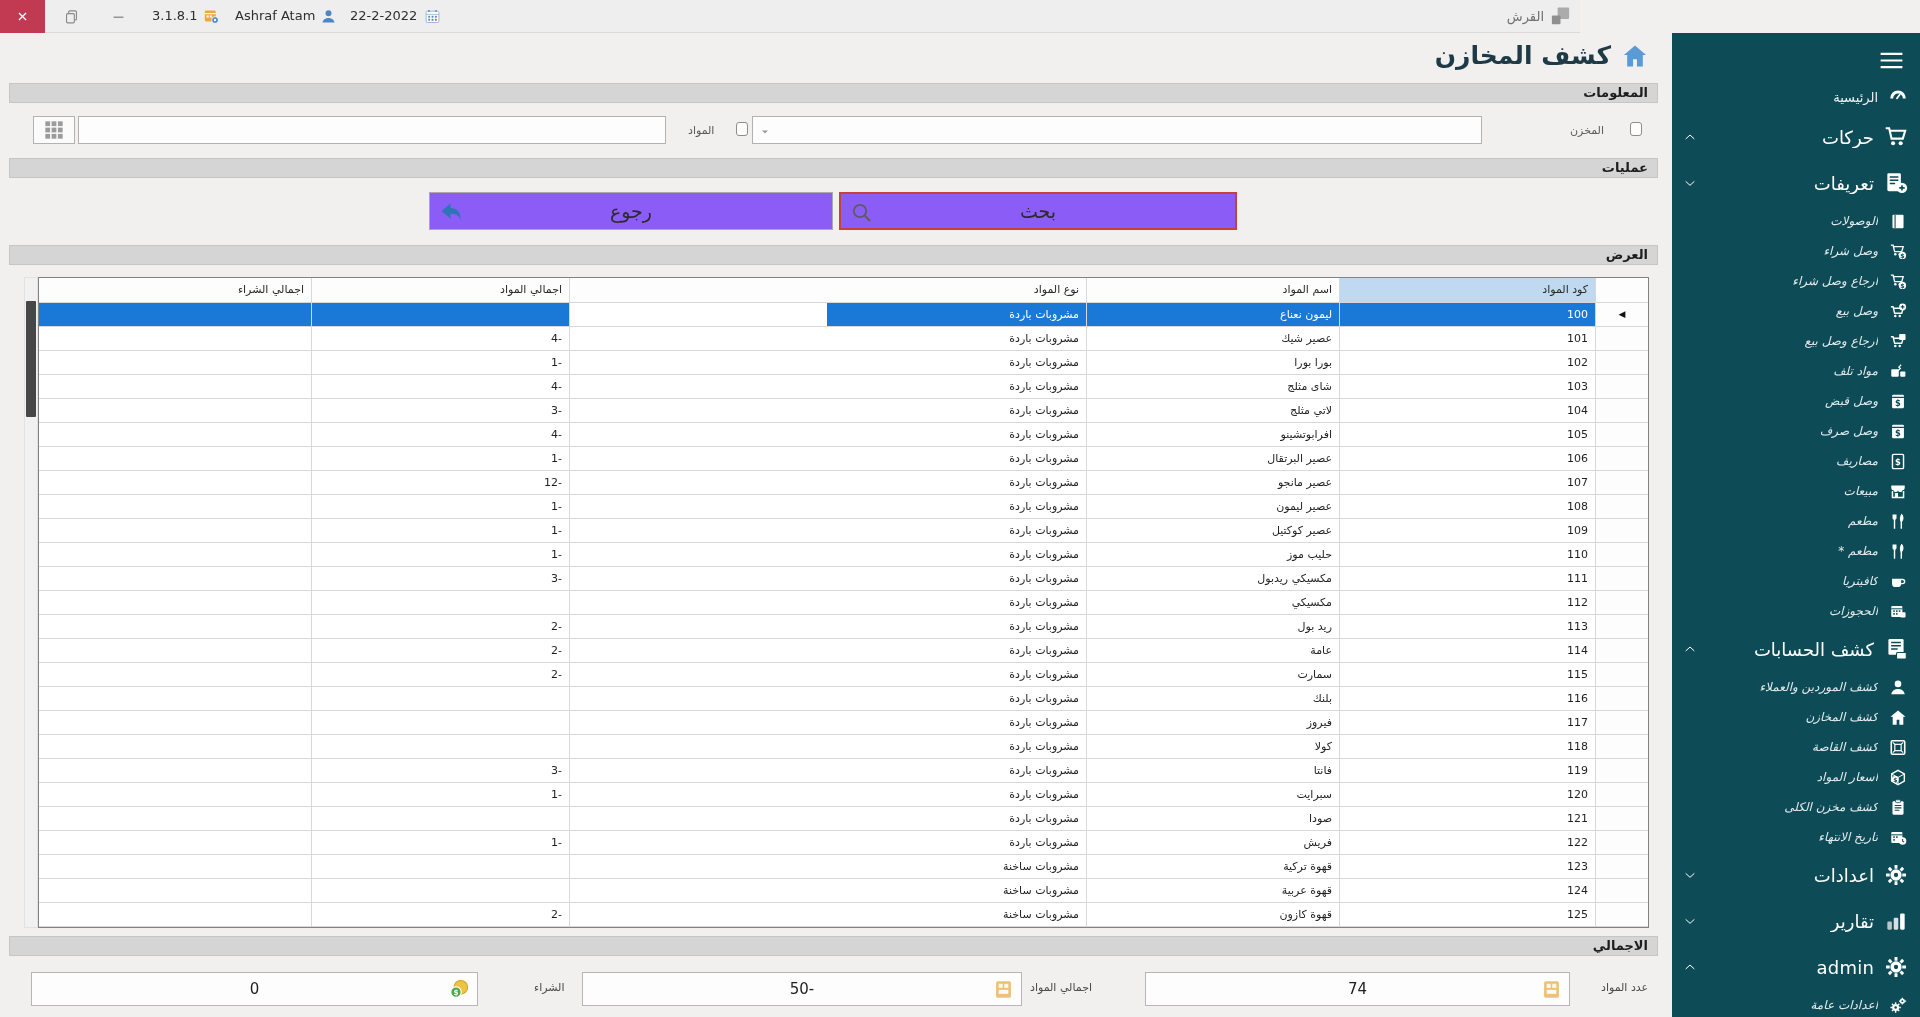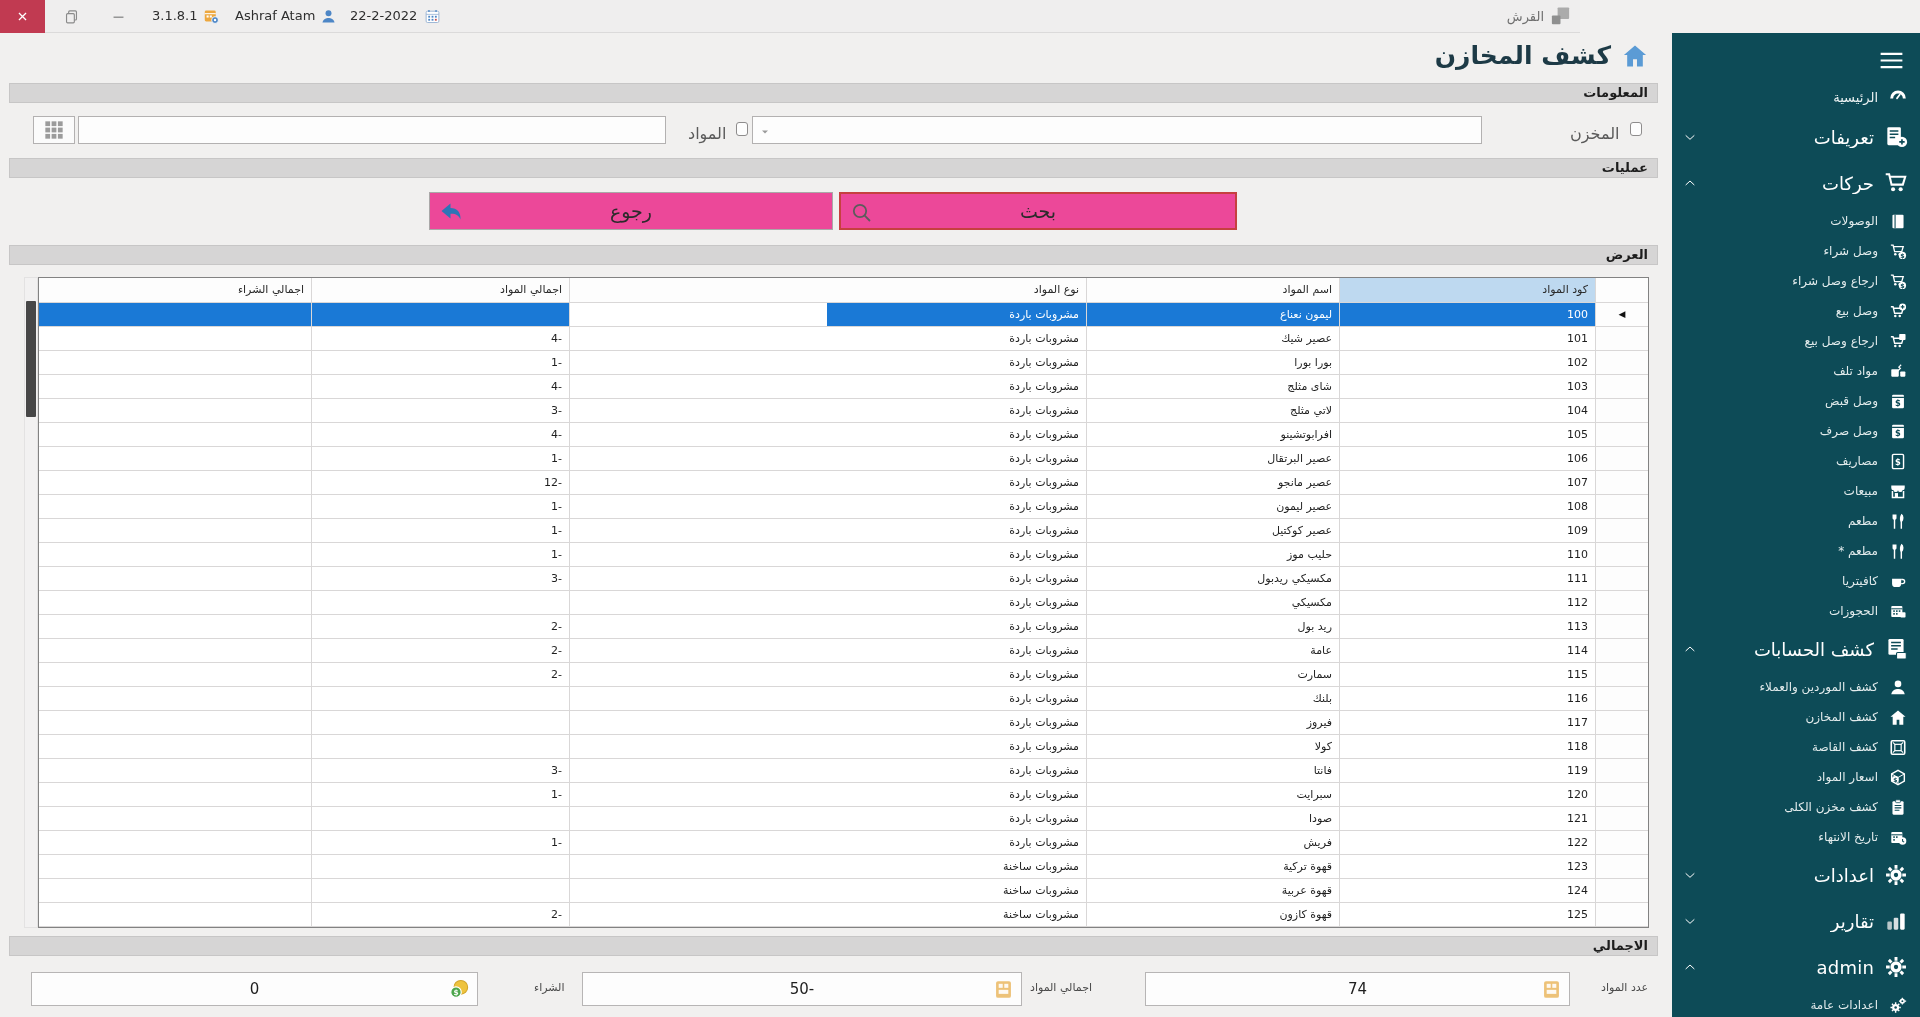--- a/index.html
+++ b/index.html
@@ -22,39 +22,39 @@
   
   .sidebar { position:absolute; right:0; top:33px; width:248px; height:984px; background:#0d4b57; direction:rtl; overflow:hidden; }
   .menu-btn { position:absolute; right:14px; top:13px; width:29px; height:22px; cursor:pointer; }
   .side-list { position:absolute; top:47px; right:0; left:0; }
   .side-item { display:flex; align-items:center; direction:rtl; padding-right:9px; padding-left:10px; cursor:pointer; }
   .side-item .ico { flex:0 0 auto; display:flex; align-items:center; justify-content:center; }
   .side-item .lbl { flex:1 1 auto; text-align:right; margin-right:7px; white-space:nowrap; overflow:hidden; }
   .side-item .chev { flex:0 0 auto; width:16px; height:16px; margin-right:6px; }
   .side-item.t-home   { height:34px; } .side-item.t-home .ico { width:26px; height:22px; } .side-item.t-home .lbl { font-size:13px; color:#edf3f4; }
   .side-item.t-section{ height:46px; } .side-item.t-section .ico { width:30px; height:26px; } .side-item.t-section .lbl { font-size:18px; color:#ffffff; letter-spacing:.2px; }
-  .side-item.t-sub    { height:30px; } .side-item.t-sub .ico { width:26px; height:19px; } .side-item.t-sub .lbl { font-size:12px; color:#e2ebec; }
+  .side-item.t-sub    { height:30px; } .side-item.t-sub .ico { width:26px; height:19px; } .side-item.t-sub .lbl { font-size:12px; color:#e2ebec;font-style:italic; }
 
   
   .main { position:absolute; left:0; top:33px; width:1672px; height:984px; direction:rtl; }
   .page-title { position:absolute; top:8px; right:22px; display:flex; align-items:center; gap:9px; direction:rtl; }
   .page-title .ico { width:30px; height:28px; }
   .page-title h1 { font-size:25px; font-weight:bold; color:#1d3a46; }
 
   .secbar { position:absolute; left:9px; right:14px; height:20px; background:#d6d5d5; border:1px solid #c7c6c6; font-size:13px; font-weight:bold; color:#1d1d1d; line-height:18px; padding-right:9px; }
   .secbar.info { top:50px; } .secbar.ops { top:125px; } .secbar.view { top:212px; } .secbar.sum { top:903px; }
 
   .txtbox { position:absolute; background:#fdfdfd; border:1px solid #b3b1b1; }
   .grid-btn { position:absolute; left:33px; top:83px; width:42px; height:28px; background:#fbfbfb; border:1px solid #b3b1b1; cursor:pointer; }
   .grid-btn .ico { width:18px; height:18px; margin:4px auto; }
-  .fld-label { position:absolute; font-size:16px; color:#5a5a5a; white-space:nowrap; }
+  .fld-label { position:absolute; font-size:11px; color:#5a5a5a; white-space:nowrap; }
   .checkbox { position:absolute; width:12px; height:14px; border:1px solid #8e8c8c; border-radius:3px; background:#fdfdfd; cursor:pointer; }
   .combo-caret { position:absolute; left:6px; top:9px; width:12px; height:10px; }
 
-  .btn { position:absolute; top:159px; height:38px; background:#ec4899; border:1px solid #aaa8a8; display:flex; align-items:center; justify-content:center; font-size:19px; color:#2b2b2b; cursor:pointer; }
+  .btn { position:absolute; top:159px; height:38px; background:#8b5cf6; border:1px solid #aaa8a8; display:flex; align-items:center; justify-content:center; font-size:19px; color:#2b2b2b; cursor:pointer; }
   .btn .ico { position:absolute; left:9px; top:7px; width:24px; height:24px; }
   .btn-back { left:429px; width:404px; }
   .btn-search { left:839px; width:398px; border:2px solid #c64040; }
 
   
   .vscroll { position:absolute; left:24px; top:244px; width:14px; height:651px; background:#f2f1f1; border:1px solid #e3e2e2; }
   .vscroll .thumb { position:absolute; left:1px; top:23px; width:10px; height:116px; background:#474747; border-radius:1px; cursor:pointer; }
   .grid { position:absolute; left:38px; top:244px; width:1611px; height:651px; background:#ffffff; border:1px solid #828282; direction:rtl; display:flex; flex-direction:column; overflow:hidden; }
   .grow { display:flex; height:24px; flex:0 0 auto; border-bottom:1px solid #d9d7d7; background:#fff; }
   .grow.header { height:25px; background:#fdfdfd; }
@@ -154,45 +154,45 @@
           <svg viewBox="0 0 24 24" xmlns="http://www.w3.org/2000/svg">
             <path d="M12 5a8.5 8.5 0 0 0-8.5 8.5h3.2a5.3 5.3 0 0 1 10.6 0h3.2A8.5 8.5 0 0 0 12 5z" fill="#fff"></path>
             <rect x="11.1" y="7.8" width="1.8" height="7" rx=".9" fill="#fff" transform="rotate(38 12 12)"></rect>
           </svg>
         </span>
         <span class="lbl">الرئيسية</span>
       </div>
       <div class="side-item t-section">
         <span class="ico">
           <svg viewBox="0 0 24 24" xmlns="http://www.w3.org/2000/svg">
+            <path d="M2.5 4h3.2l2.2 9.5h10.4l2.2-7.3H7" fill="none" stroke="#fff" stroke-width="1.9"></path>
+            <circle cx="9.3" cy="17.8" r="1.9" fill="#fff"></circle>
+            <circle cx="16.3" cy="17.8" r="1.9" fill="#fff"></circle>
+          </svg>
+        </span>
+        <span class="lbl">حركات</span>
+        <span class="chev">
+          <svg viewBox="0 0 24 24" xmlns="http://www.w3.org/2000/svg">
+            <path d="M5.5 15L12 9l6.5 6" fill="none" stroke="#fff" stroke-width="1.5"></path>
+          </svg>
+        </span>
+      </div>
+      <div class="side-item t-section">
+        <span class="ico">
+          <svg viewBox="0 0 24 24" xmlns="http://www.w3.org/2000/svg">
             <rect x="4" y="3" width="12.5" height="16.5" rx="1.2" fill="#fff"></rect>
             <path d="M6.2 6.5h8M6.2 9.5h8M6.2 12.5h5" stroke="#0d4b57" stroke-width="1.4" fill="none"></path>
             <circle cx="17.5" cy="16.5" r="4.8" fill="#fff"></circle>
             <path d="M17.5 14v5M15 16.5h5" stroke="#0d4b57" stroke-width="1.5" fill="none"></path>
           </svg>
         </span>
         <span class="lbl">تعريفات</span>
         <span class="chev">
           <svg viewBox="0 0 24 24" xmlns="http://www.w3.org/2000/svg">
             <path d="M5.5 9.5l6.5 6 6.5-6" fill="none" stroke="#fff" stroke-width="1.5"></path>
-          </svg>
-        </span>
-      </div>
-      <div class="side-item t-section">
-        <span class="ico">
-          <svg viewBox="0 0 24 24" xmlns="http://www.w3.org/2000/svg">
-            <path d="M2.5 4h3.2l2.2 9.5h10.4l2.2-7.3H7" fill="none" stroke="#fff" stroke-width="1.9"></path>
-            <circle cx="9.3" cy="17.8" r="1.9" fill="#fff"></circle>
-            <circle cx="16.3" cy="17.8" r="1.9" fill="#fff"></circle>
-          </svg>
-        </span>
-        <span class="lbl">حركات</span>
-        <span class="chev">
-          <svg viewBox="0 0 24 24" xmlns="http://www.w3.org/2000/svg">
-            <path d="M5.5 15L12 9l6.5 6" fill="none" stroke="#fff" stroke-width="1.5"></path>
           </svg>
         </span>
       </div>
       <div class="side-item t-sub">
         <span class="ico">
           <svg viewBox="0 0 24 24" xmlns="http://www.w3.org/2000/svg">
             <rect x="5" y="3.5" width="14" height="17" rx="1.3" fill="#fff"></rect>
             <path d="M8.3 3.5v17" stroke="#0d4b57" stroke-width="1.4"></path>
           </svg>
         </span>

